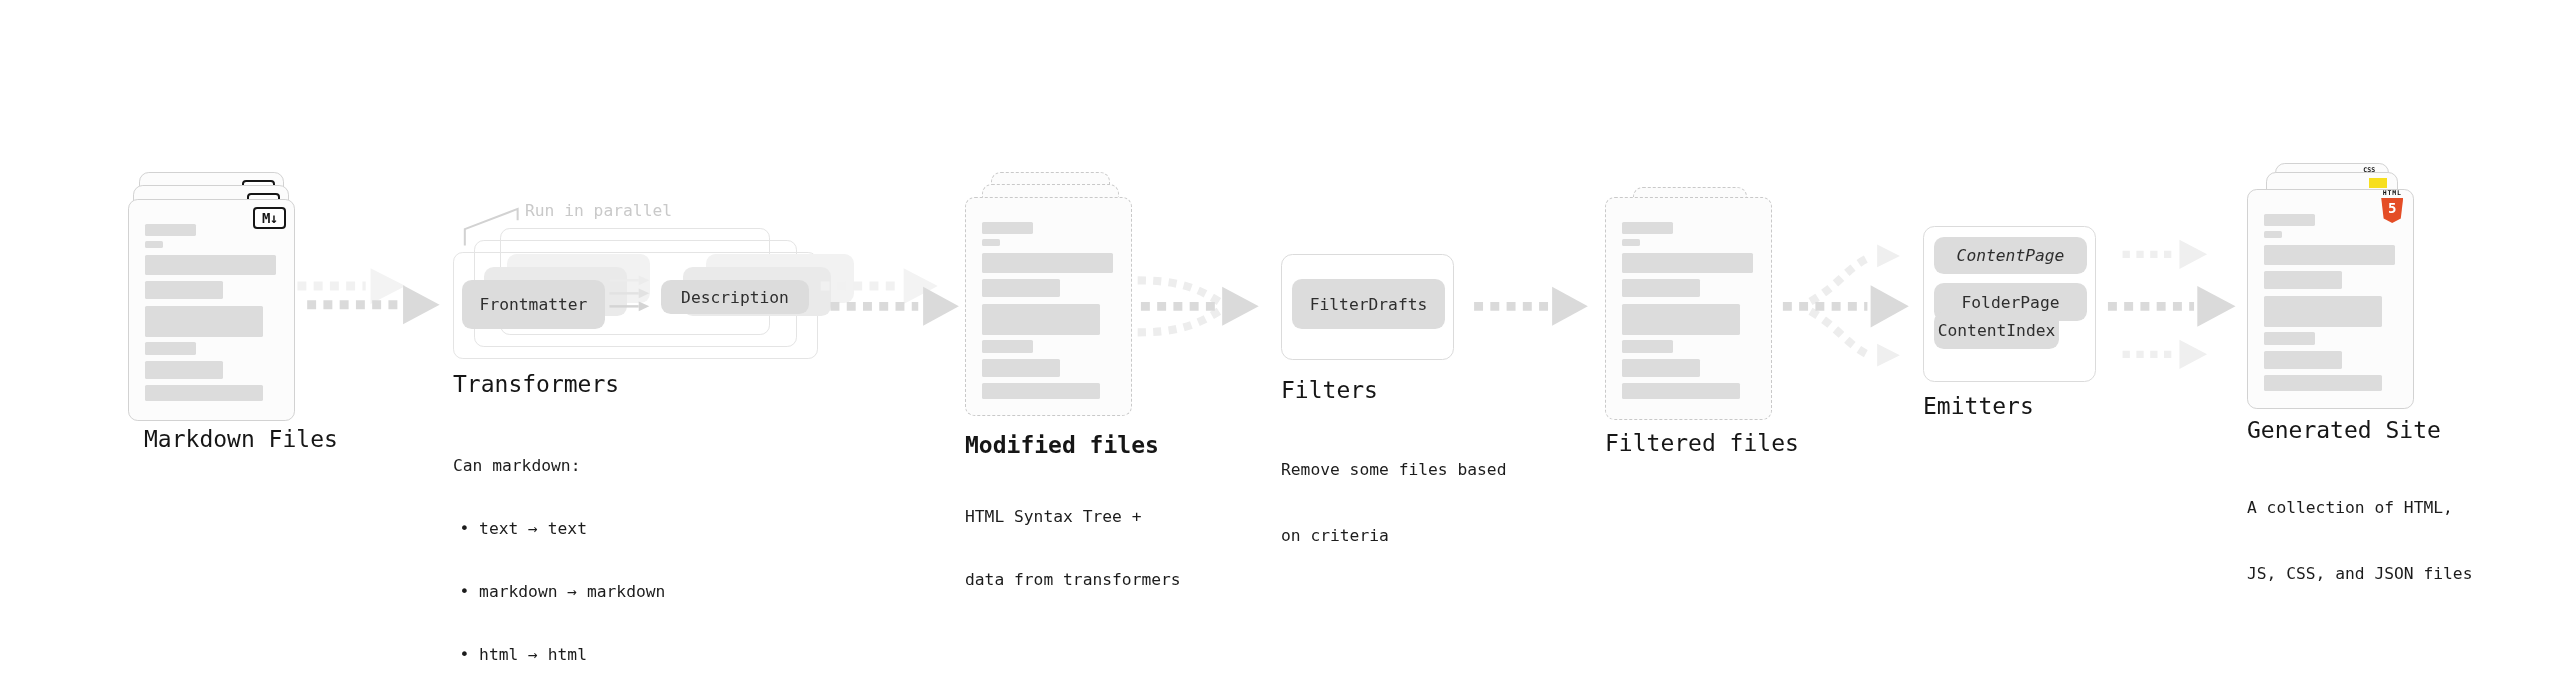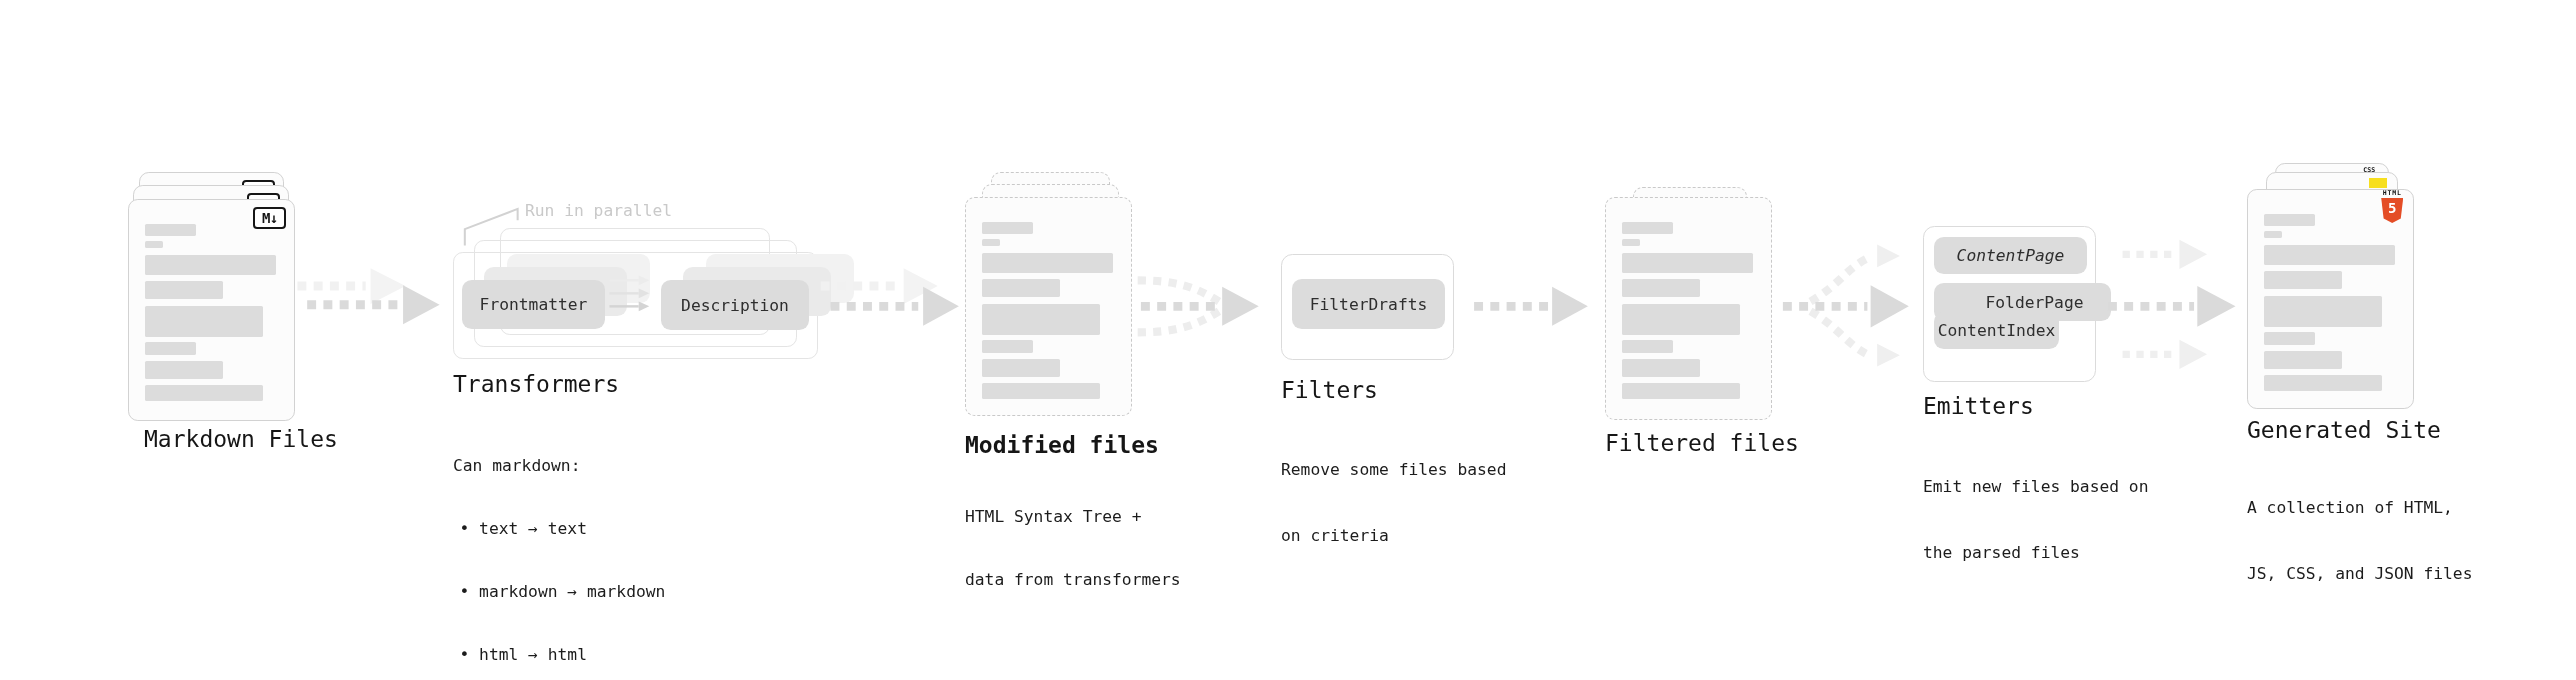--- a/index.html
+++ b/index.html
@@ -137,21 +137,21 @@
   <div class="stage">
     <div class="outline-box" style="left:500px;top:228px;width:270px;height:107px;z-index:1;"></div>
     <div class="outline-box" style="left:474px;top:240px;width:323px;height:107px;z-index:1;"></div>
     <div class="outline-box" style="left:453px;top:252px;width:365px;height:107px;z-index:1;"></div>
 
     <div class="gray-box ghost2" style="left:507px;top:254px;width:143px;height:49px;z-index:2;"></div>
     <div class="gray-box ghost2" style="left:706px;top:254px;width:148px;height:49px;z-index:2;"></div>
     <div class="gray-box ghost1" style="left:484px;top:267px;width:143px;height:49px;z-index:3;"></div>
     <div class="gray-box ghost1" style="left:683px;top:267px;width:148px;height:49px;z-index:3;"></div>
     <div class="gray-box" style="left:462px;top:280px;width:143px;height:49px;z-index:4;">Frontmatter</div>
-    <div class="gray-box" style="left:661px;top:280px;width:148px;height:50px;z-index:4;">Description</div>
+    <div class="gray-box" style="left:661px;top:280px;width:148px;height:34px;z-index:4;">Description</div>
 
     <div class="annotation" style="left:525px;top:201px;">Run in parallel</div>
 
     <div class="doc-label" style="left:453px;top:372px;">Transformers</div>
     <div class="doc-sub" style="left:453px;top:413px;line-height:21px;">
       <div>Can markdown:</div>
       <div style="padding-left:6.5px;">• text → text</div>
       <div style="padding-left:6.5px;">• markdown → markdown</div>
       <div style="padding-left:6.5px;">• html → html</div>
     </div>
@@ -202,27 +202,23 @@
         <div class="bar b7"></div>
         <div class="bar b8"></div>
       </div>
     </div>
     <div class="doc-label" style="left:1605px;top:431px;">Filtered files</div>
   </div>
 
   <div class="stage">
     <div class="panel-box" style="left:1923px;top:226px;width:173px;height:156px;z-index:1;"></div>
     <div class="gray-box" style="left:1934px;top:237px;width:153px;height:37px;z-index:2;font-style:italic;">ContentPage</div>
-    <div class="gray-box" style="left:1934px;top:283px;width:153px;height:38px;z-index:2;padding-left:24px;">FolderPage</div>
+    <div class="gray-box" style="left:1934px;top:283px;width:153px;height:38px;z-index:2;">FolderPage</div>
     <div class="gray-box" style="left:1934px;top:312px;width:125px;height:37px;z-index:2;">ContentIndex</div>
     <div class="doc-label" style="left:1923px;top:394px;">Emitters</div>
-    <div class="doc-sub" style="left:1923px;top:432px;">
-      <div>Emit new files based on</div>
-      <div>the parsed files</div>
-    </div>
   </div>
 
   <div class="stage">
     <div class="card" style="left:2275px;top:163px;width:114px;height:49px;z-index:1;">
       <div class="cssb">
         <div class="csst">CSS</div>
         <div class="cssbar"></div>
       </div>
     </div>
     <div class="card" style="left:2266px;top:172px;width:132px;height:57px;z-index:2;">

